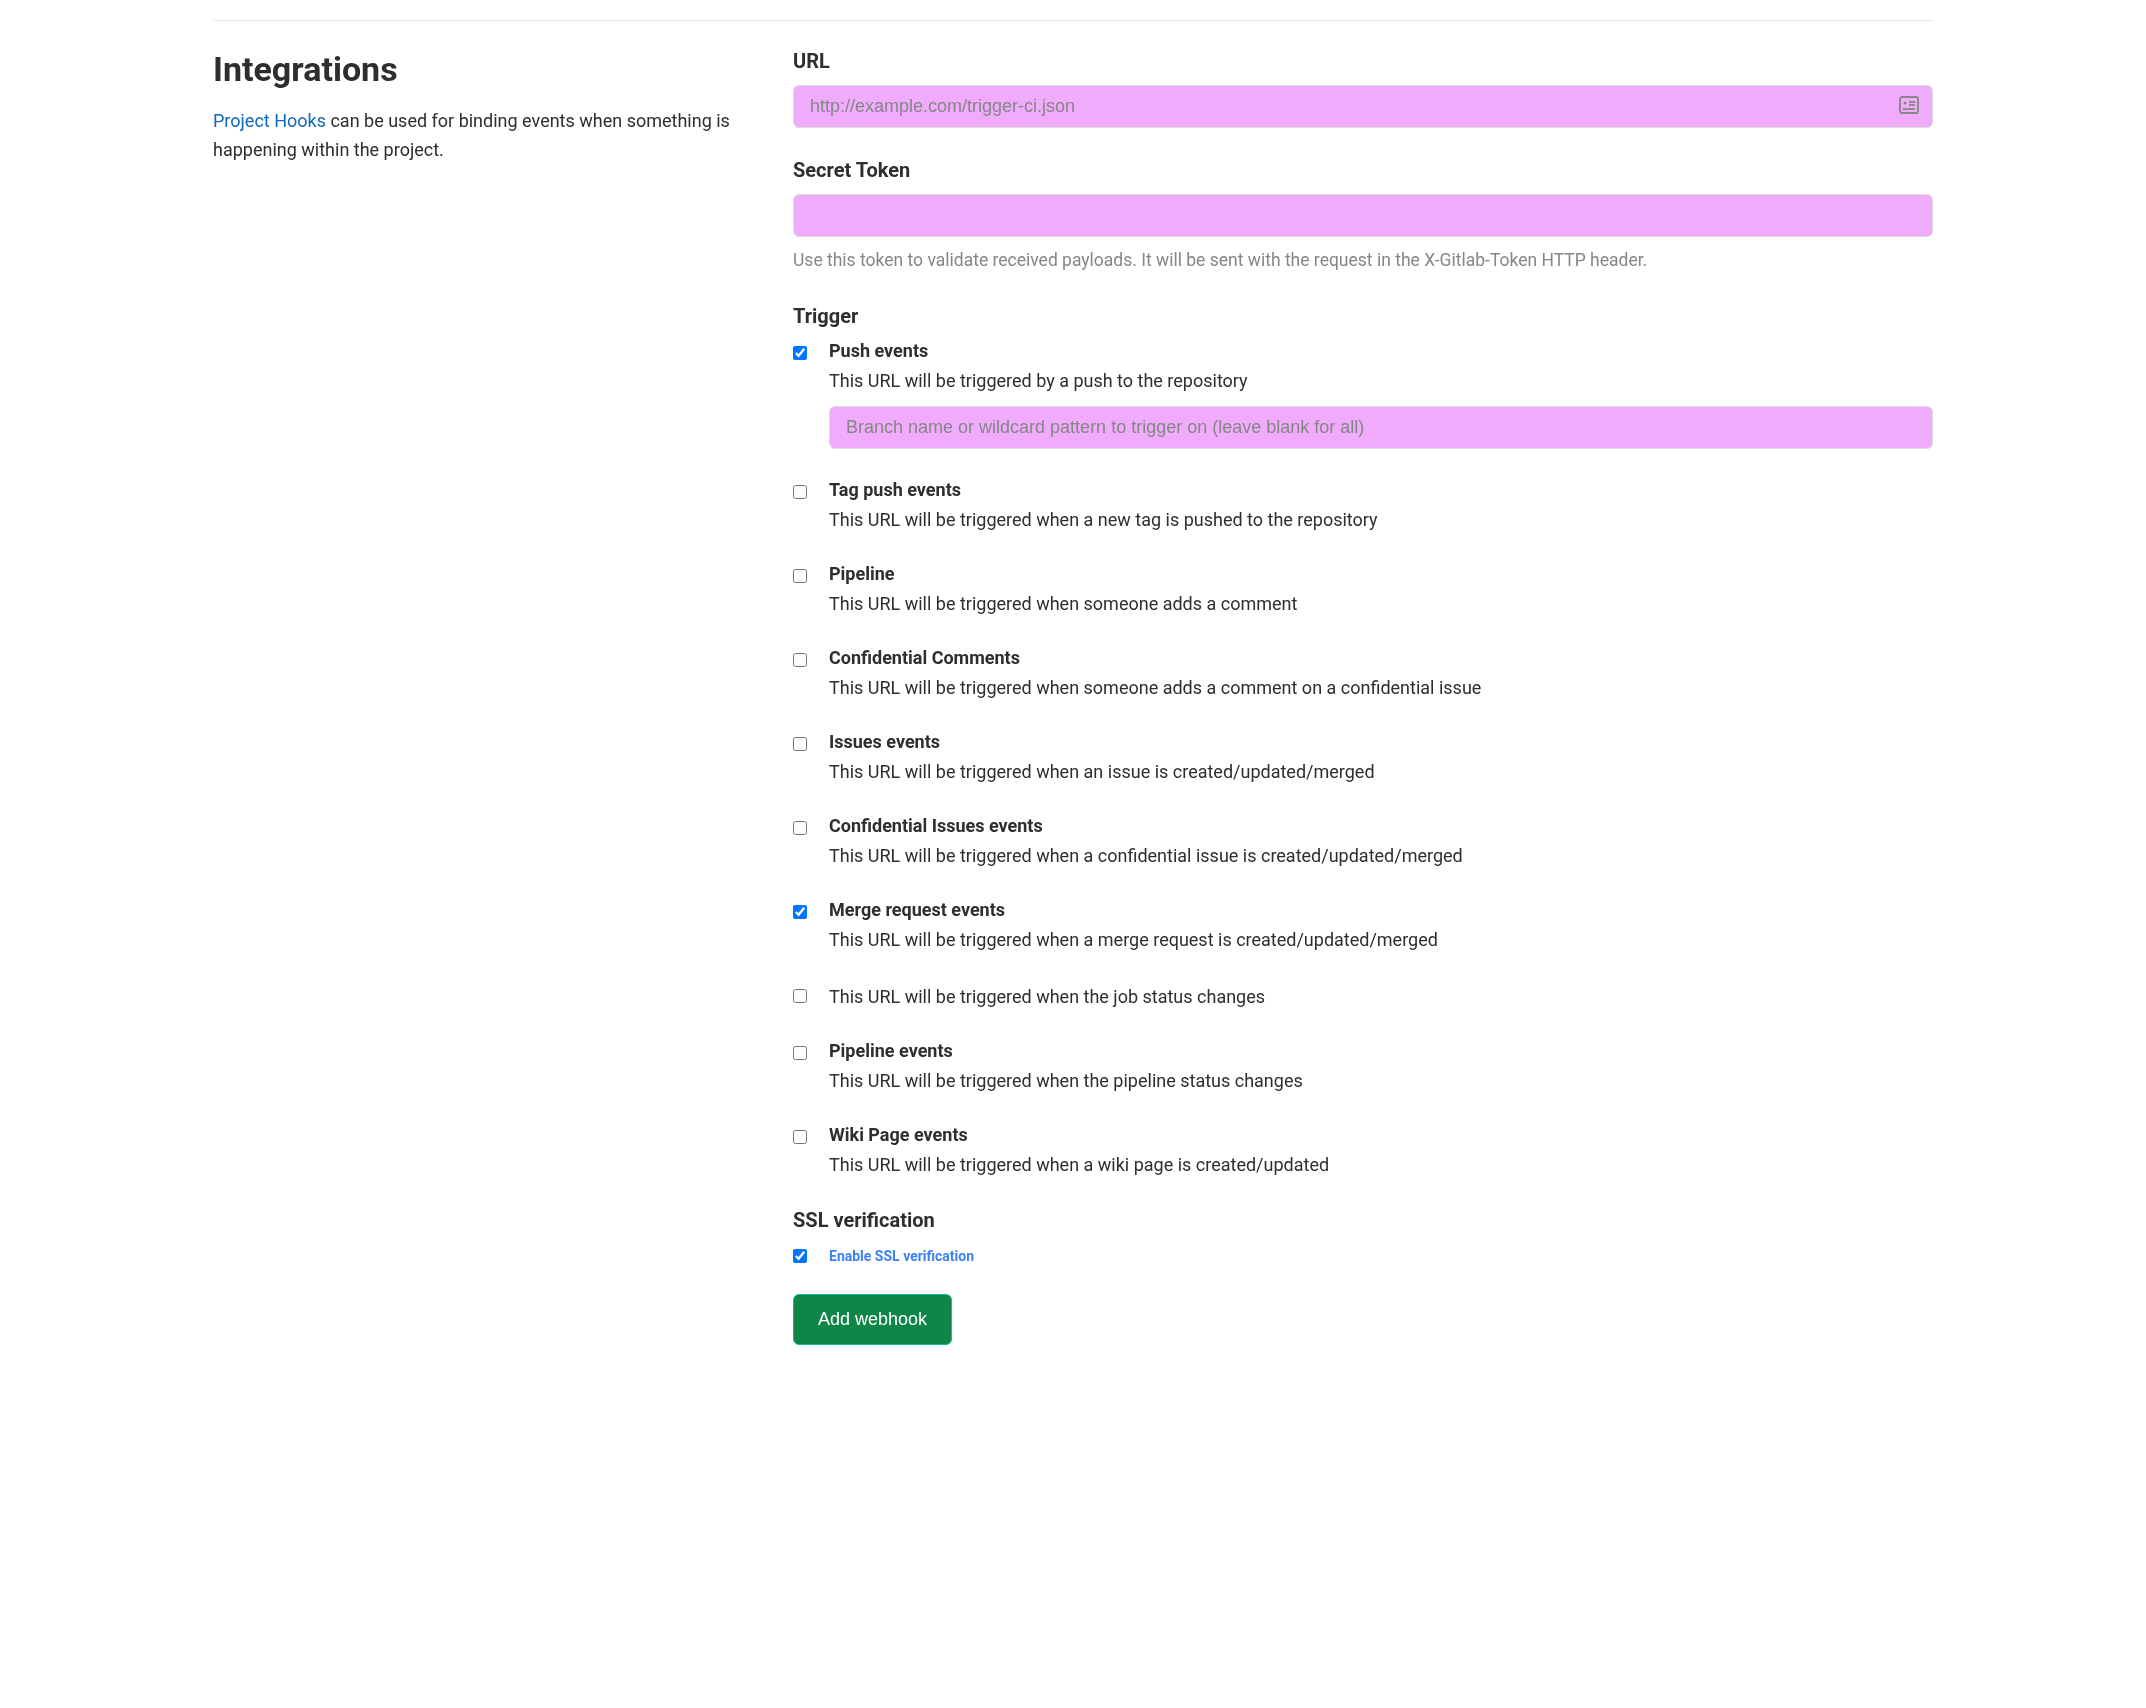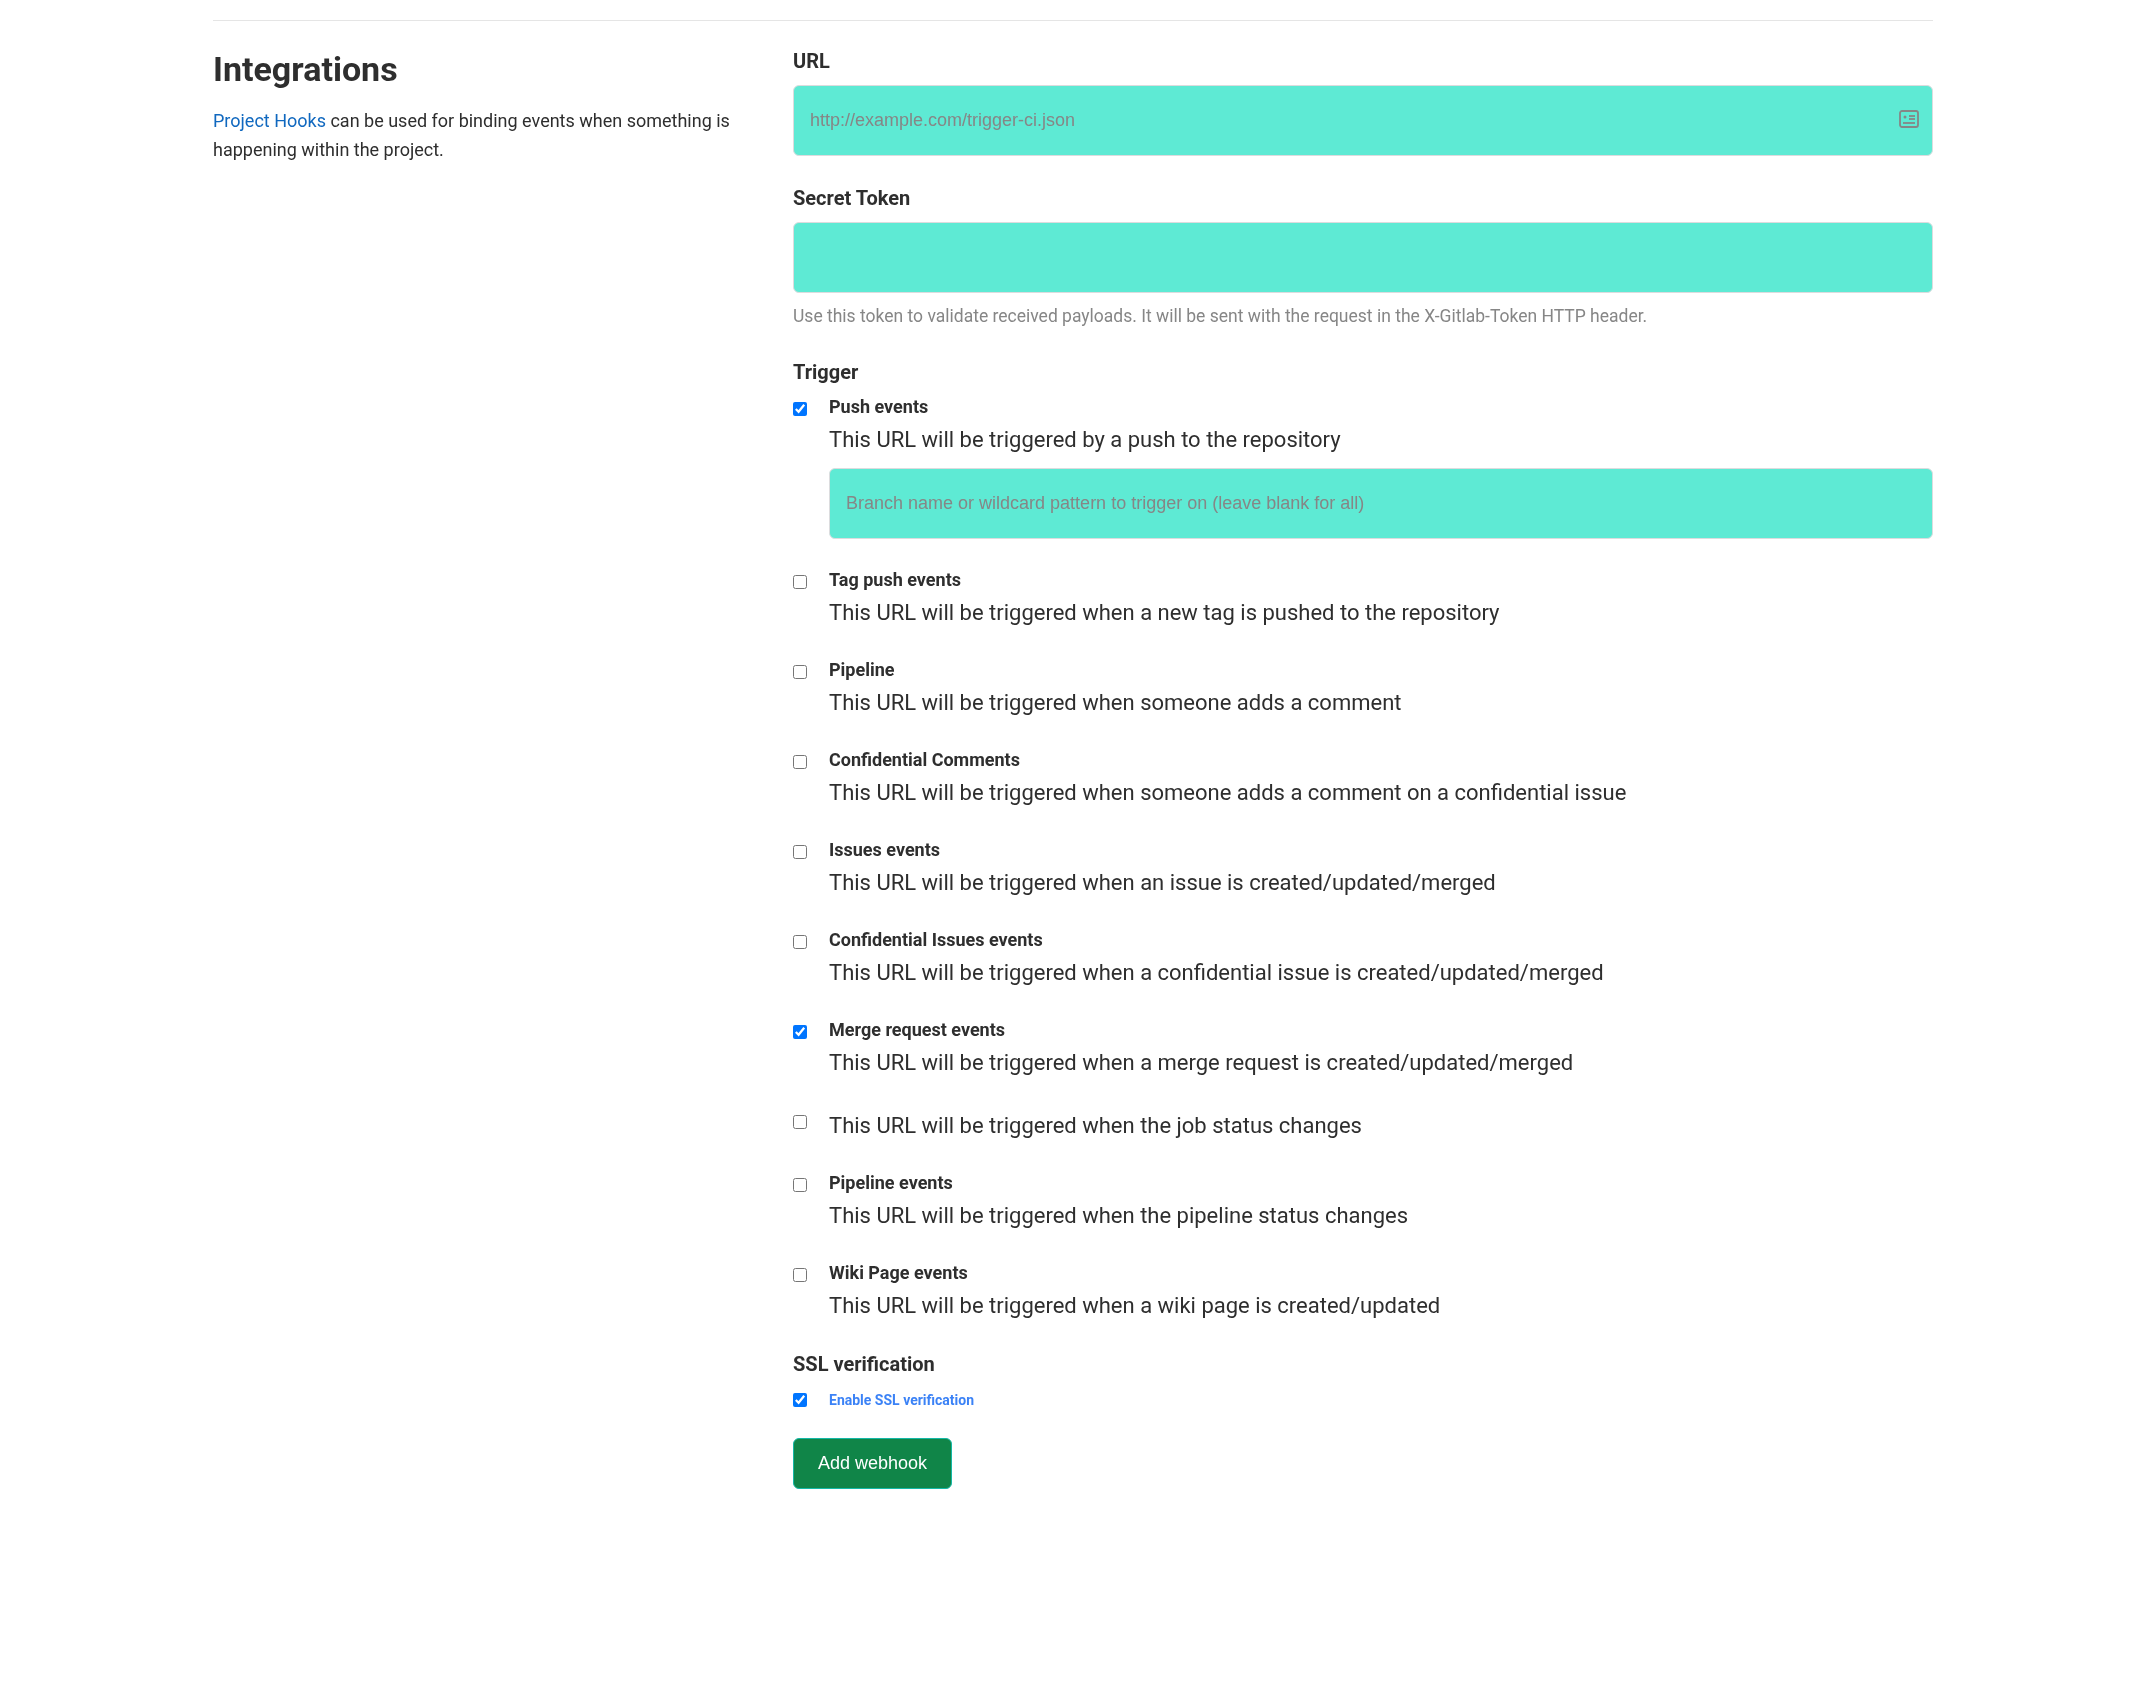--- a/index.html
+++ b/index.html
@@ -51,25 +51,25 @@
     }
     .field-label {
       font-size: 20px;
       font-weight: 700;
       color: #2e2e2e;
       margin-bottom: 12px;
       display: block;
     }
     .text-input {
       width: 100%;
-      padding: 24px 16px;
+      padding: 10px 16px;
       font-size: 18px;
       border: 1px solid #dcdcde;
       border-radius: 6px;
-      background: #5eead4;
+      background: #f0abfc;
       color: #2e2e2e;
       outline: none;
     }
     .text-input::placeholder {
       color: #868686;
     }
     .url-wrapper {
       position: relative;
     }
     .url-icon {
@@ -111,21 +111,21 @@
       flex: 1;
     }
     .trigger-title {
       font-size: 18px;
       font-weight: 700;
       color: #2e2e2e;
       margin-bottom: 6px;
       display: block;
     }
     .trigger-desc {
-      font-size: 22px;
+      font-size: 18px;
       color: #2e2e2e;
       line-height: 1.5;
     }
     .branch-input {
       margin-top: 12px;
     }
     .ssl-section {
       margin-top: 10px;
     }
     .ssl-item {

